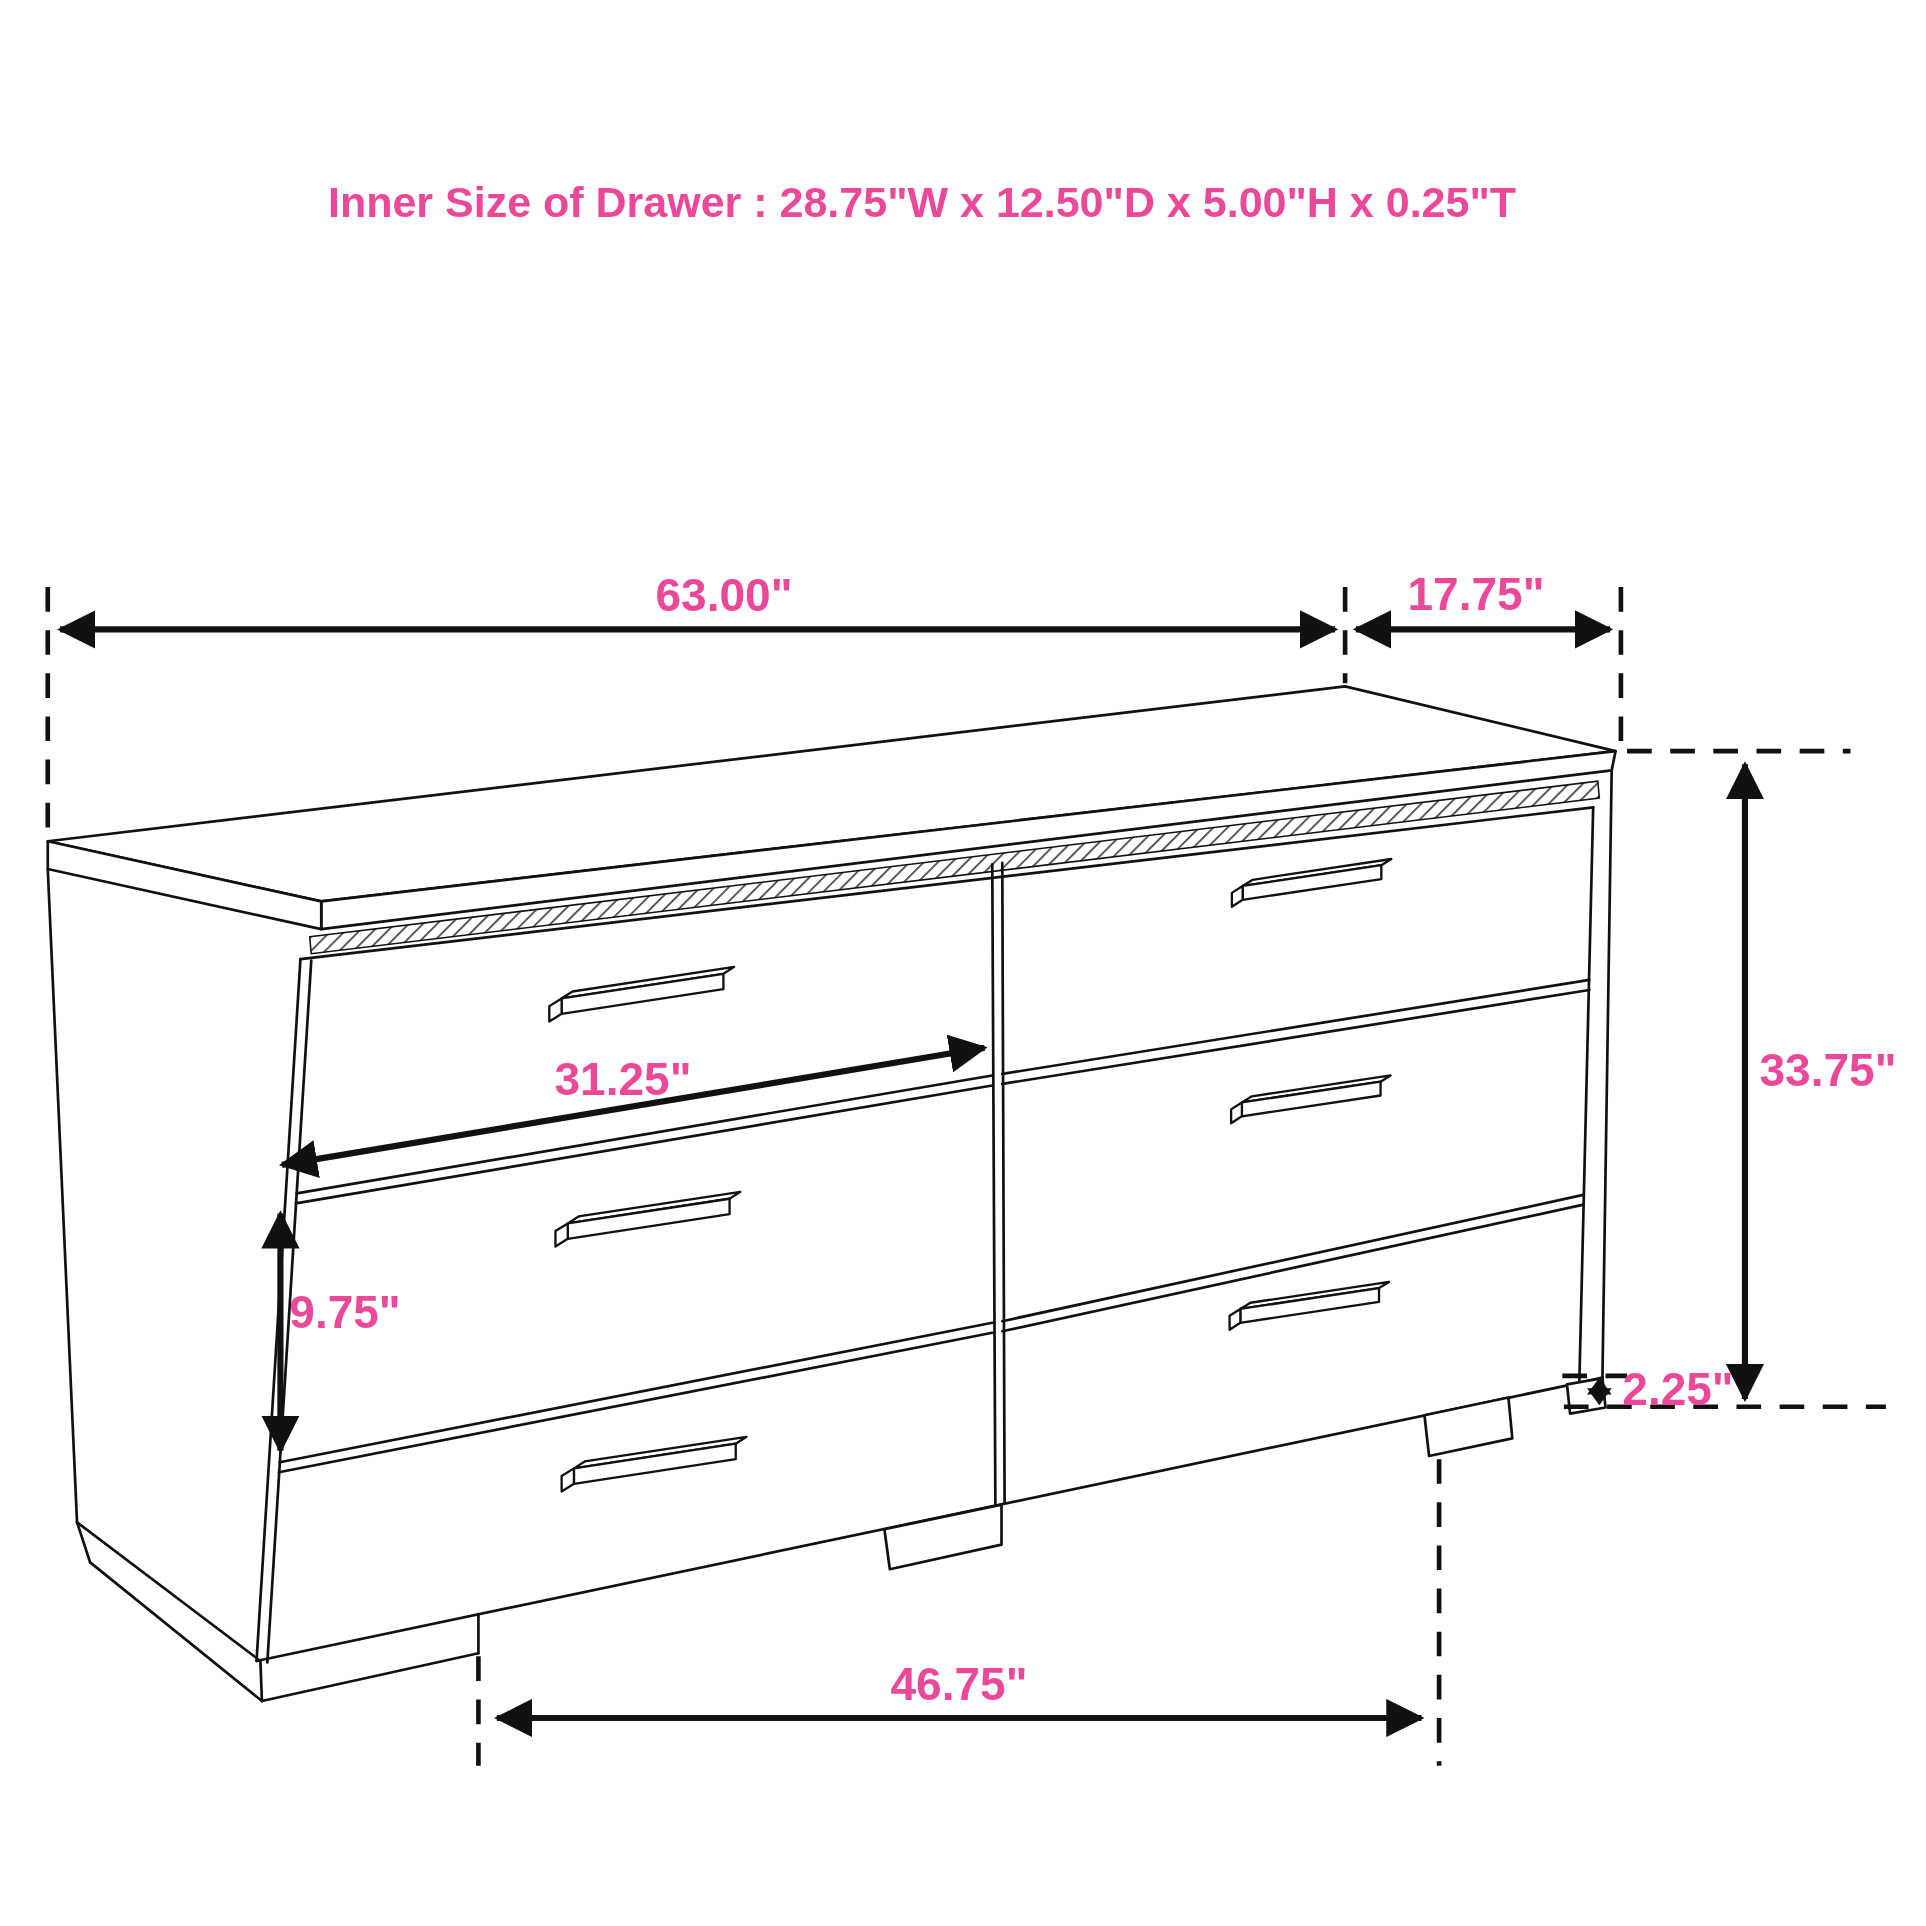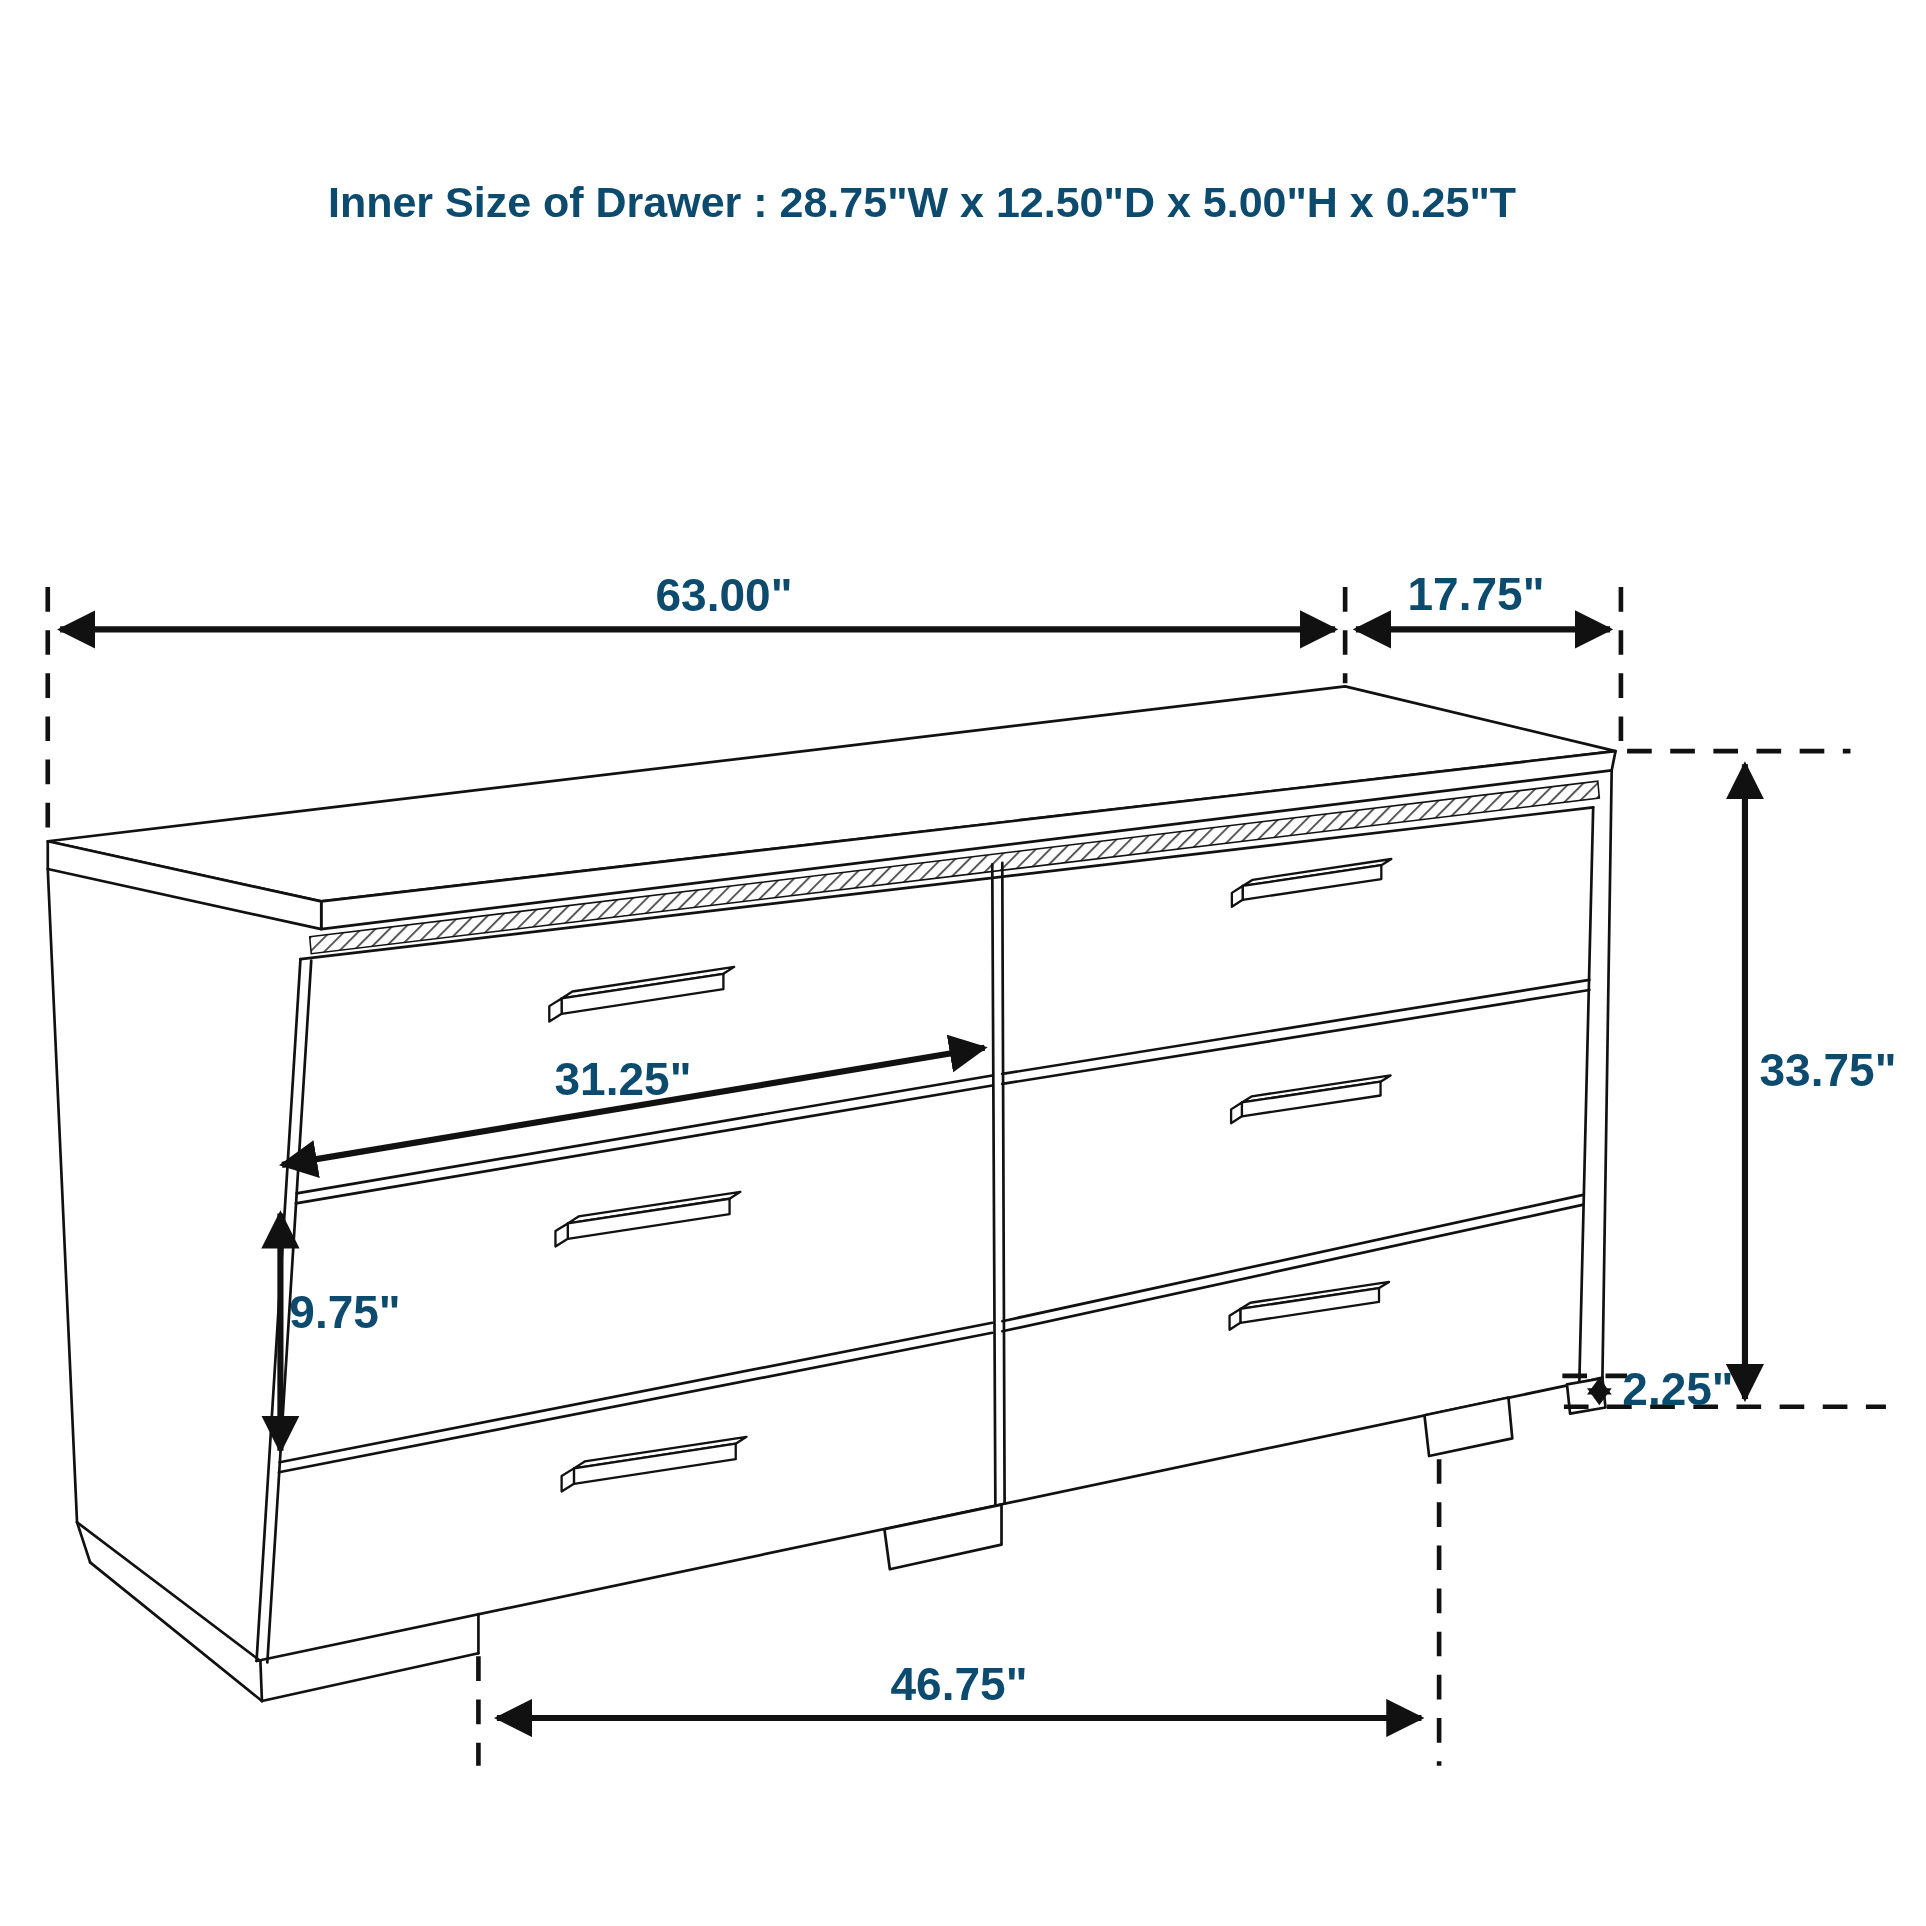--- a/index.html
+++ b/index.html
@@ -7,21 +7,21 @@
     position:relative;
     width:1926px;height:1926px;
     background:#ffffff;
     font-family:"Liberation Sans", sans-serif;
     overflow:hidden;
   }
   .stage svg{position:absolute;left:0;top:0;}
   .lbl{
     position:absolute;
     transform:translate(-50%,-50%);
-    color:#0c4a6e;
+    color:#ec4899;
     font-weight:700;
     font-size:46px;
     white-space:nowrap;
     letter-spacing:0px;
   }
   .lbl.title{font-size:43px;}
   line,path,polyline{vector-effect:none;}
 </style>
 </head>
 <body>

